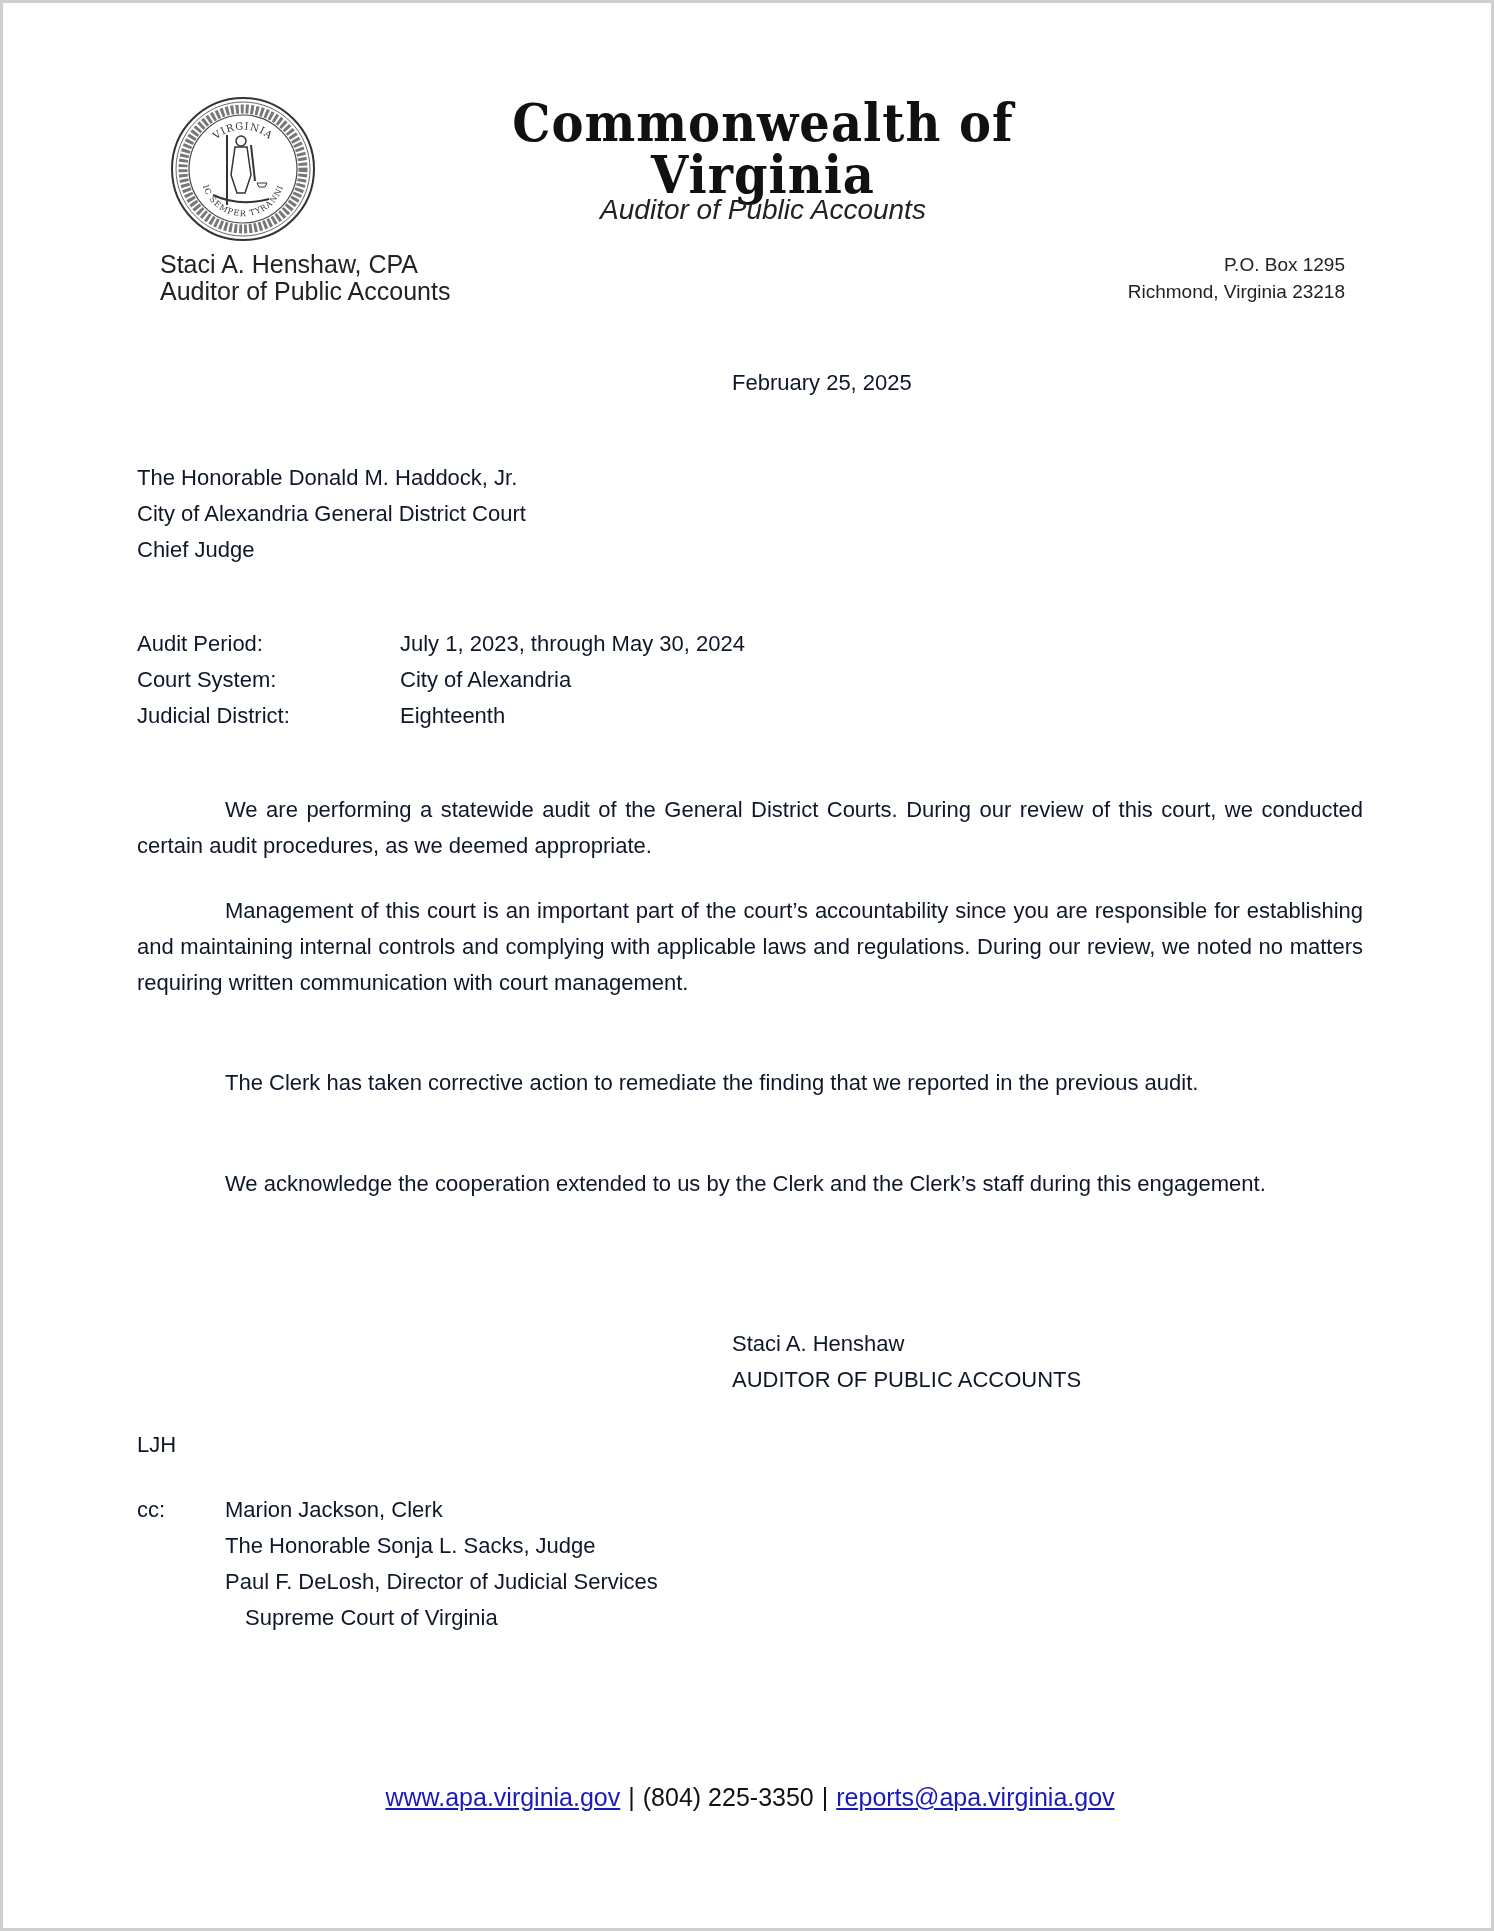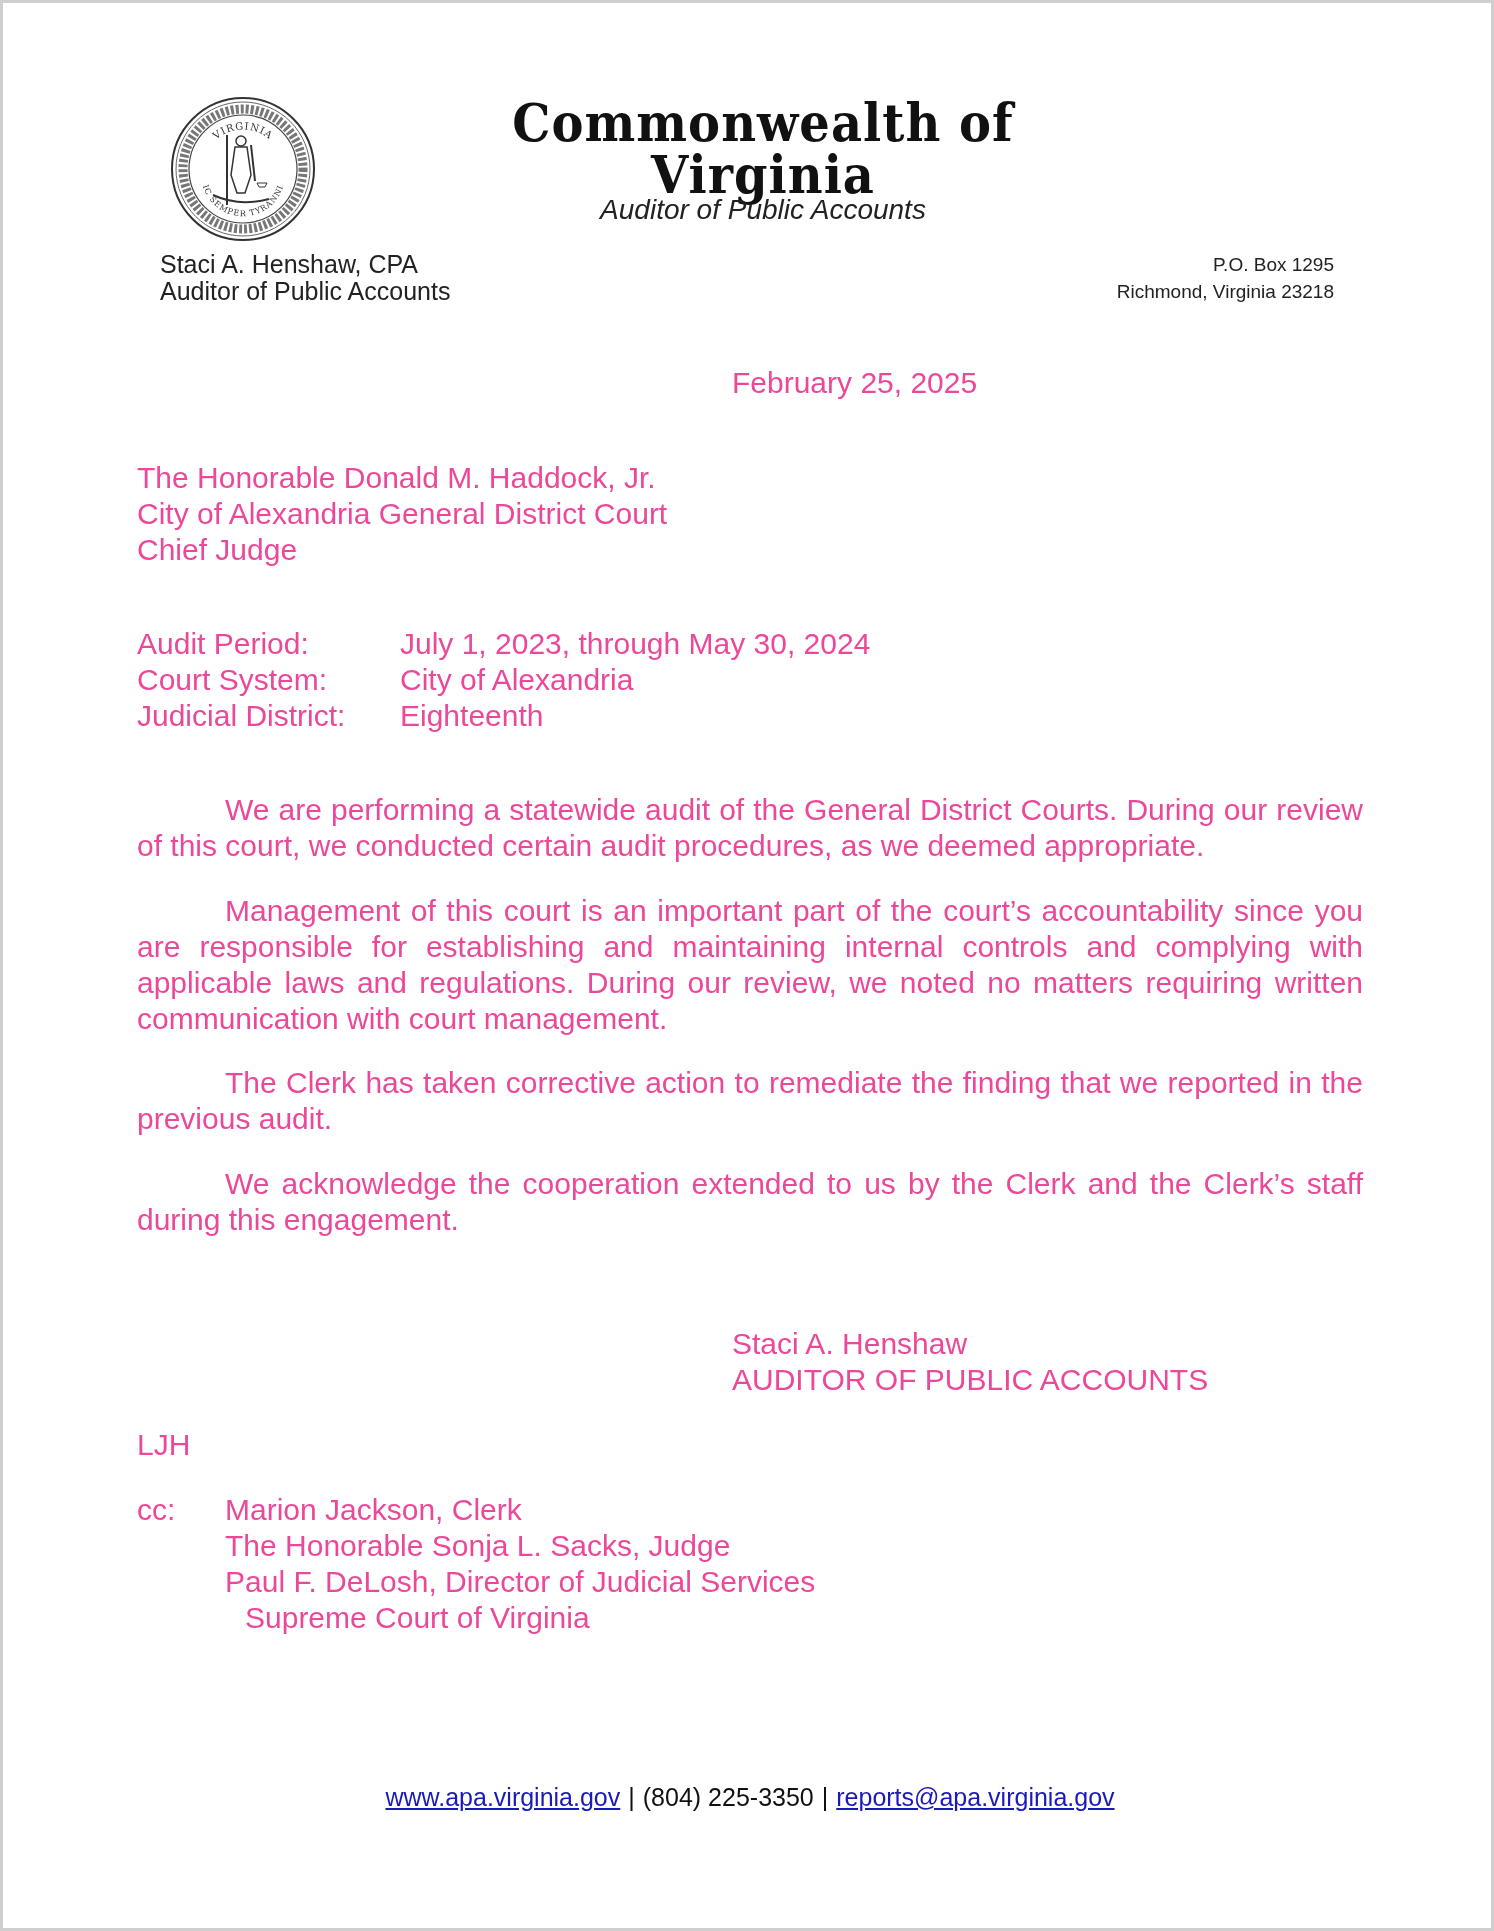--- a/index.html
+++ b/index.html
@@ -64,32 +64,32 @@
     }
 
     .lh-left {
       left: 157px;
       top: 248px;
       font-size: 25px;
       line-height: 27px;
       color: #222;
     }
     .lh-right {
-      right: 157px;
+      right: 146px;
       top: 248px;
       font-size: 19px;
       line-height: 27px;
       text-align: right;
       color: #222;
     }
 
     .body-text {
-      font-size: 30px;
+      font-size: 22px;
       line-height: 36px;
-      color: #ec4899;
+      color: #0f172a;
     }
 
     .date {
       left: 729px;
       top: 362px;
     }
 
     .recipient {
       left: 134px;
       top: 457px;

